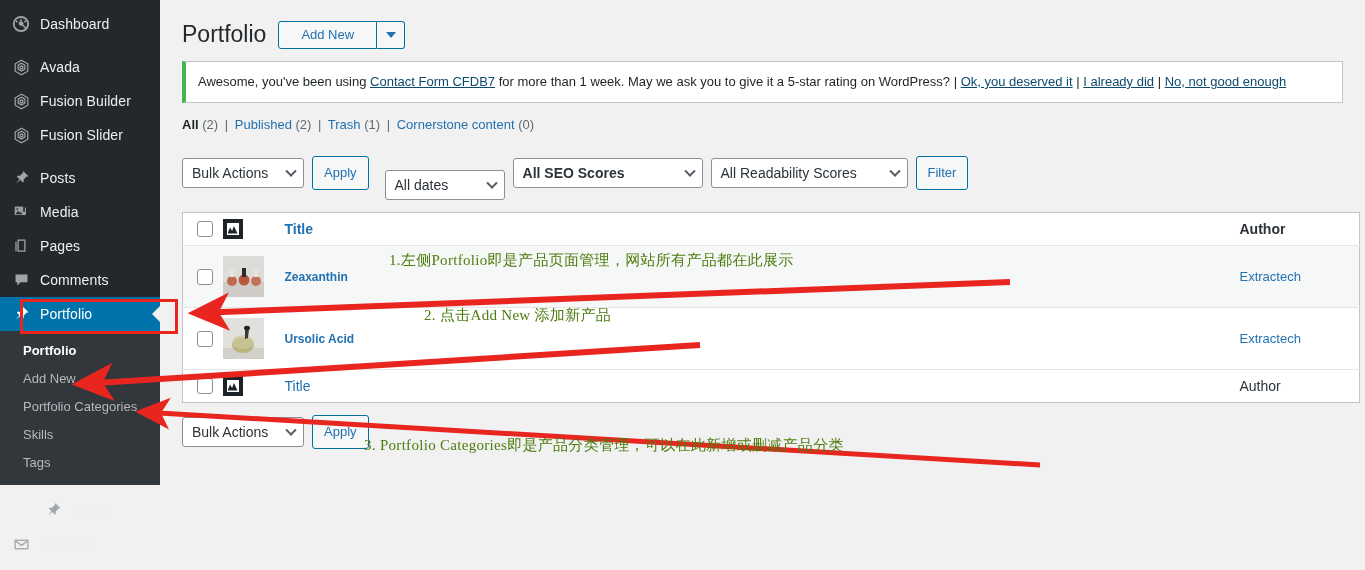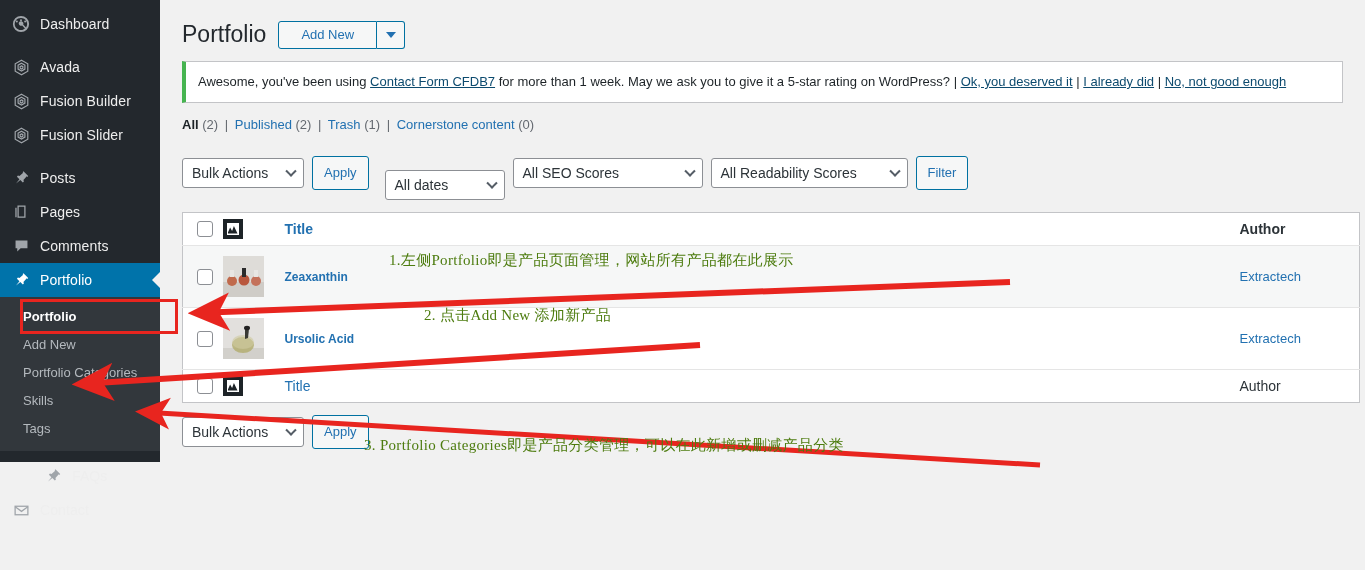--- a/index.html
+++ b/index.html
@@ -112,21 +112,21 @@
     align-items:center; font-size:14px; color:#2c3338;
     padding: 0 30px 0 9px; min-width: 0; cursor:pointer;
   }
   .sel .chev {
     position:absolute; right:8px; top:50%; margin-top:-3px;
     width:8px; height:8px; border-right:2px solid #555d66;
     border-bottom:2px solid #555d66; transform: rotate(45deg) translate(-2px,-2px);
   }
   .sel-bulk { width:122px; }
   .sel-dates { width:120px; }
-  .sel-seo { width:190px; }
+  .sel-seo { width:190px;font-weight:bold; }
   .sel-read { width:197px; }
   .btn-outline {
     height:30px; border:1px solid #0071a1; background:#f6f7f7;
     color:#2271b1; font-size:13px; border-radius:3px;
     padding: 16px 11px; display:flex; align-items:center; cursor:pointer;text-align:right;
   }
 
   
   .wp-table {
     margin: 12px 0 0 22px; width: 1178px;
@@ -240,20 +240,31 @@
 
     <div class="menu-item">
       <span class="ico">
         <svg width="17" height="17" viewBox="0 0 20 20" fill="currentColor">
             <path d="M12.3 1.5l-1 1 .7.7-4.4 3.9-1.8-.5-1.2 1.2 3 3-4 5 5-4 3 3 1.2-1.2-.5-1.8 3.9-4.4.7.7 1-1z"></path>
           </svg>
       </span>
       <span class="mlabel">Posts</span>
     </div>
 
+    <div class="menu-item">
+      <span class="ico">
+        <svg width="17" height="17" viewBox="0 0 20 20" fill="currentColor">
+            <path d="M2 3h10v10H2z" opacity=".95"></path>
+            <circle cx="5" cy="6" r="1.1" fill="#23282d"></circle>
+            <path d="M3 12l3-4 2 2.5L9.5 9 11 12z" fill="#23282d"></path>
+            <path d="M14 4h1.2v7.2a2 2 0 11-1.2-1.9z"></path>
+          </svg>
+      </span>
+      <span class="mlabel">Media</span>
+    </div>
 
     <div class="menu-item">
       <span class="ico">
         <svg width="17" height="17" viewBox="0 0 20 20" fill="none" stroke="currentColor" stroke-width="1.5">
             <path d="M6 2.5h8v13H6z"></path>
             <path d="M3.5 4.5v11"></path>
           </svg>
       </span>
       <span class="mlabel">Pages</span>
     </div>

